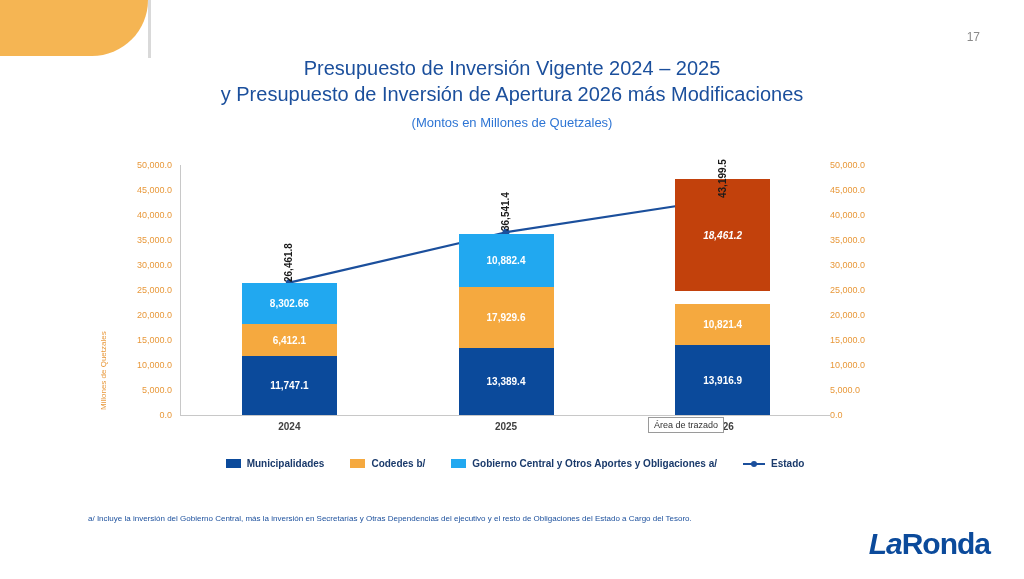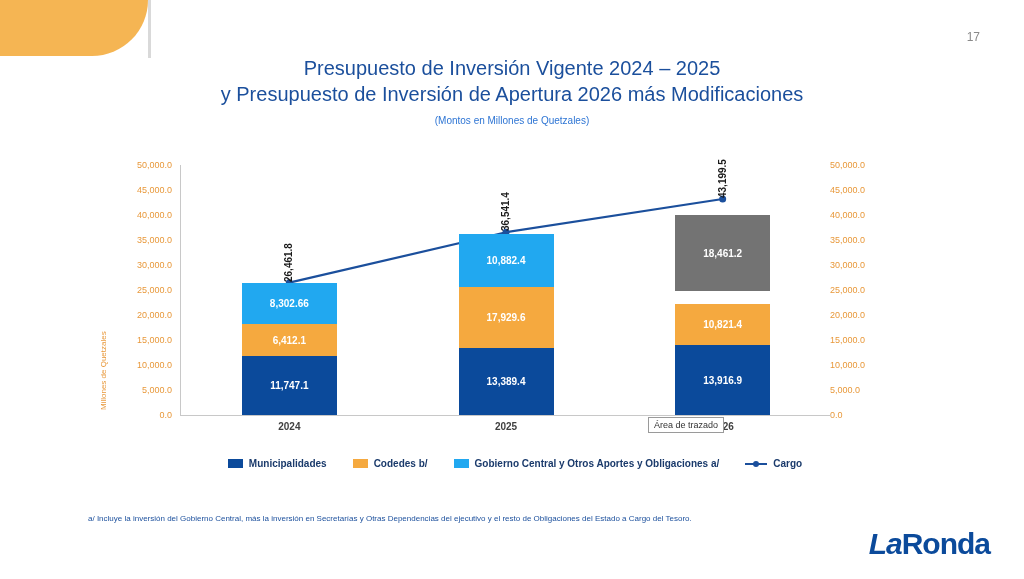--- a/index.html
+++ b/index.html
@@ -23,21 +23,21 @@
     position:absolute;right:44px;top:30px;
     font-size:12px;color:#8a8a8a;
   }
   .title-block{
     position:absolute;left:0;top:55px;width:1024px;text-align:center;
   }
   .title-line{
     font-size:20px;font-weight:normal;color:#1B4F9C;line-height:26px;
   }
   .subtitle{
-    font-size:10px;color:#2E75D4;margin-top:8px;
+    font-size:13px;color:#2E75D4;margin-top:8px;
   }
   
   .chart-wrap{
     position:absolute;left:100px;top:165px;width:830px;height:300px;
   }
   .yaxis-title{
     position:absolute;left:-1px;top:245px;
     transform:rotate(-90deg);transform-origin:left top;
     font-size:8px;color:#E8983A;white-space:nowrap;
   }
@@ -163,21 +163,21 @@
       <div class="cat-label" style="left: 60.8333px;">2024</div>
       <div class="bar-group" style="left: 277.5px; height: 182.706px;">
         <div class="seg mun" style="height: 66.947px; bottom: 0px; background: rgb(11, 74, 155);">13,389.4</div>
         <div class="seg cod" style="height: 61.3475px; bottom: 66.947px; background: rgb(245, 169, 63);">17,929.6</div>
         <div class="seg gob" style="height: 53px; bottom: 128.294px; background: rgb(33, 168, 240);">10,882.4</div>
       </div>
       <div class="cat-label" style="left: 277.5px;">2025</div>
       <div class="bar-group" style="left: 494.167px; height: 215.998px;">
         <div class="seg mun" style="height: 69.5845px; bottom: 0px; background: rgb(11, 74, 155);">13,916.9</div>
         <div class="seg cod" style="height: 41px; bottom: 69.5845px; background: rgb(245, 169, 63);">10,821.4</div>
-        <div class="seg gob" style="height: 76px; bottom: 123.691px; background: #737373;">18,461.2</div>
+        <div class="seg gob" style="height: 112px; bottom: 123.691px; background: #c2410c; font-style: italic;">18,461.2</div>
       </div>
       <div class="cat-label" style="left: 494.167px;">2026</div>
       <div class="total-label" style="left: 113.333px; top: 105.691px;">26,461.8</div>
       <div class="total-label" style="left: 330px; top: 55.293px;">36,541.4</div>
       <div class="total-label" style="left: 546.667px; top: 22.0025px;">43,199.5</div>
     </div>
 
   <div class="plot-area-tooltip">Área de trazado</div>
 </div>
 
@@ -189,21 +189,21 @@
     <div class="item">
       <span class="swatch" style="background: rgb(245, 169, 63);"></span>
       <span>Codedes b/</span>
     </div>
     <div class="item">
       <span class="swatch" style="background: rgb(33, 168, 240);"></span>
       <span>Gobierno Central y Otros Aportes y Obligaciones a/</span>
     </div>
     <div class="item">
       <span class="line-swatch"></span>
-      <span>Cargo</span>
+      <span>Estado</span>
     </div>
   </div>
 
 <div class="footnotes">
   <div>a/ Incluye la inversión del Gobierno Central, más la inversión en Secretarías y Otras Dependencias del ejecutivo y el resto de Obligaciones del Estado a Cargo del Tesoro.</div>
 </div>
 
 <div class="brand">
   <span class="la">La</span><span>Ronda</span>
 </div>

